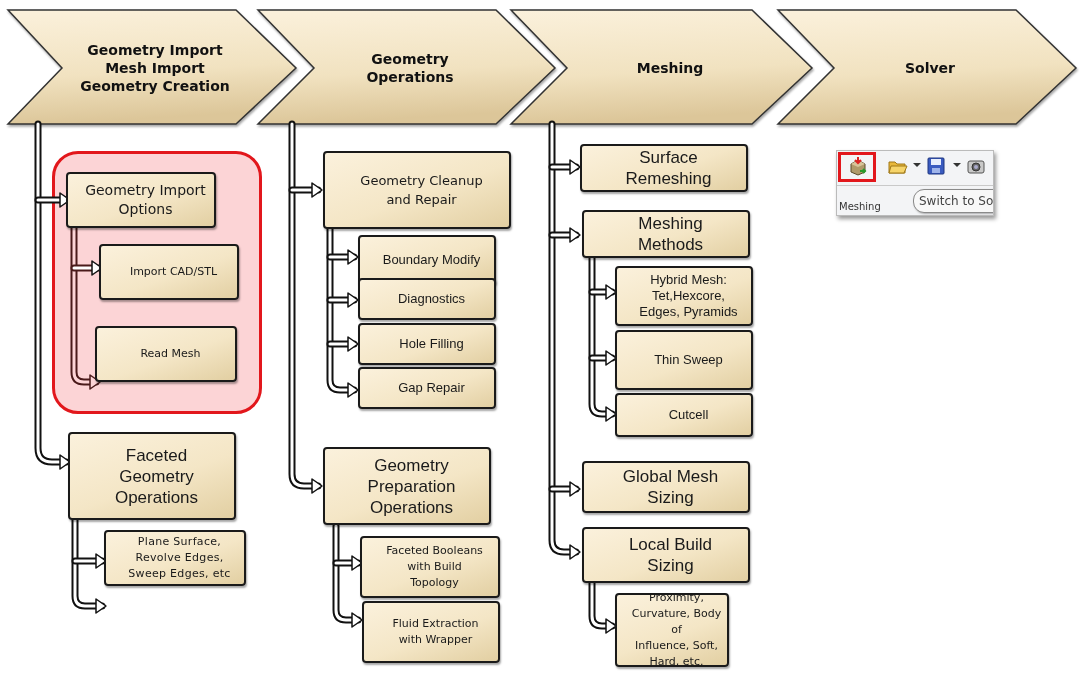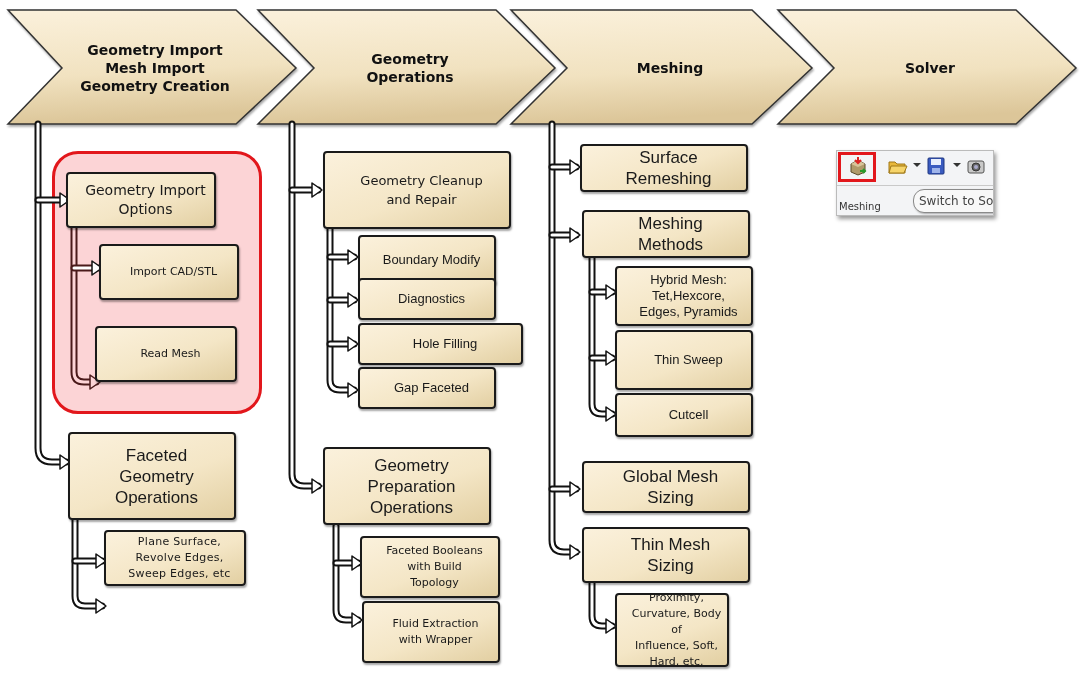--- a/index.html
+++ b/index.html
@@ -158,43 +158,43 @@
 Geometry
 Operations</div>
   <div class="node f-sm" style="left:104px;top:530px;width:142px;height:56px;letter-spacing:0.3px">Plane Surface,
 Revolve Edges,
 Sweep Edges, etc</div>
 
   <div class="node f-mid" style="left:323px;top:151px;width:188px;height:78px">Geometry Cleanup
 and Repair</div>
   <div class="node f-ar" style="left:358px;top:235px;width:138px;height:50px">Boundary Modify</div>
   <div class="node f-ar" style="left:358px;top:278px;width:138px;height:42px">Diagnostics</div>
-  <div class="node f-ar" style="left:358px;top:323px;width:165px;height:42px">Hole Filling</div>
-  <div class="node f-ar" style="left:358px;top:367px;width:138px;height:42px">Gap Faceted</div>
+  <div class="node f-ar" style="left:358px;top:323px;width:138px;height:42px">Hole Filling</div>
+  <div class="node f-ar" style="left:358px;top:367px;width:138px;height:42px">Gap Repair</div>
   <div class="node f-big" style="left:323px;top:447px;width:168px;height:78px">Geometry
 Preparation
 Operations</div>
   <div class="node f-sm" style="left:360px;top:536px;width:140px;height:62px">Faceted Booleans
 with Build
 Topology</div>
   <div class="node f-sm" style="left:362px;top:601px;width:138px;height:62px">Fluid Extraction
 with Wrapper</div>
 
   <div class="node f-big" style="left:580px;top:144px;width:168px;height:48px">Surface
 Remeshing</div>
   <div class="node f-big" style="left:582px;top:210px;width:168px;height:48px">Meshing
 Methods</div>
   <div class="node f-ar" style="left:615px;top:266px;width:138px;height:60px">Hybrid Mesh:
 Tet,Hexcore,
 Edges, Pyramids</div>
   <div class="node f-ar" style="left:615px;top:330px;width:138px;height:60px">Thin Sweep</div>
   <div class="node f-ar" style="left:615px;top:393px;width:138px;height:44px">Cutcell</div>
   <div class="node f-big" style="left:582px;top:461px;width:168px;height:52px">Global Mesh
 Sizing</div>
-  <div class="node f-big" style="left:582px;top:527px;width:168px;height:56px">Thin Mesh
+  <div class="node f-big" style="left:582px;top:527px;width:168px;height:56px">Local Build
 Sizing</div>
   <div class="node f-sm" style="left:615px;top:593px;width:114px;height:74px">Proximity,
 Curvature, Body of
 Influence, Soft,
 Hard, etc.</div>
 
   <div class="toolbar">
     <div class="tb-btn" style="left:6px">
       <svg width="20" height="20" viewBox="0 0 20 20">
         <polygon points="3,8 10,4 17,8 17,16 10,19 3,16" fill="#b09a6a" stroke="#5a4a2a" stroke-width="1"></polygon>

